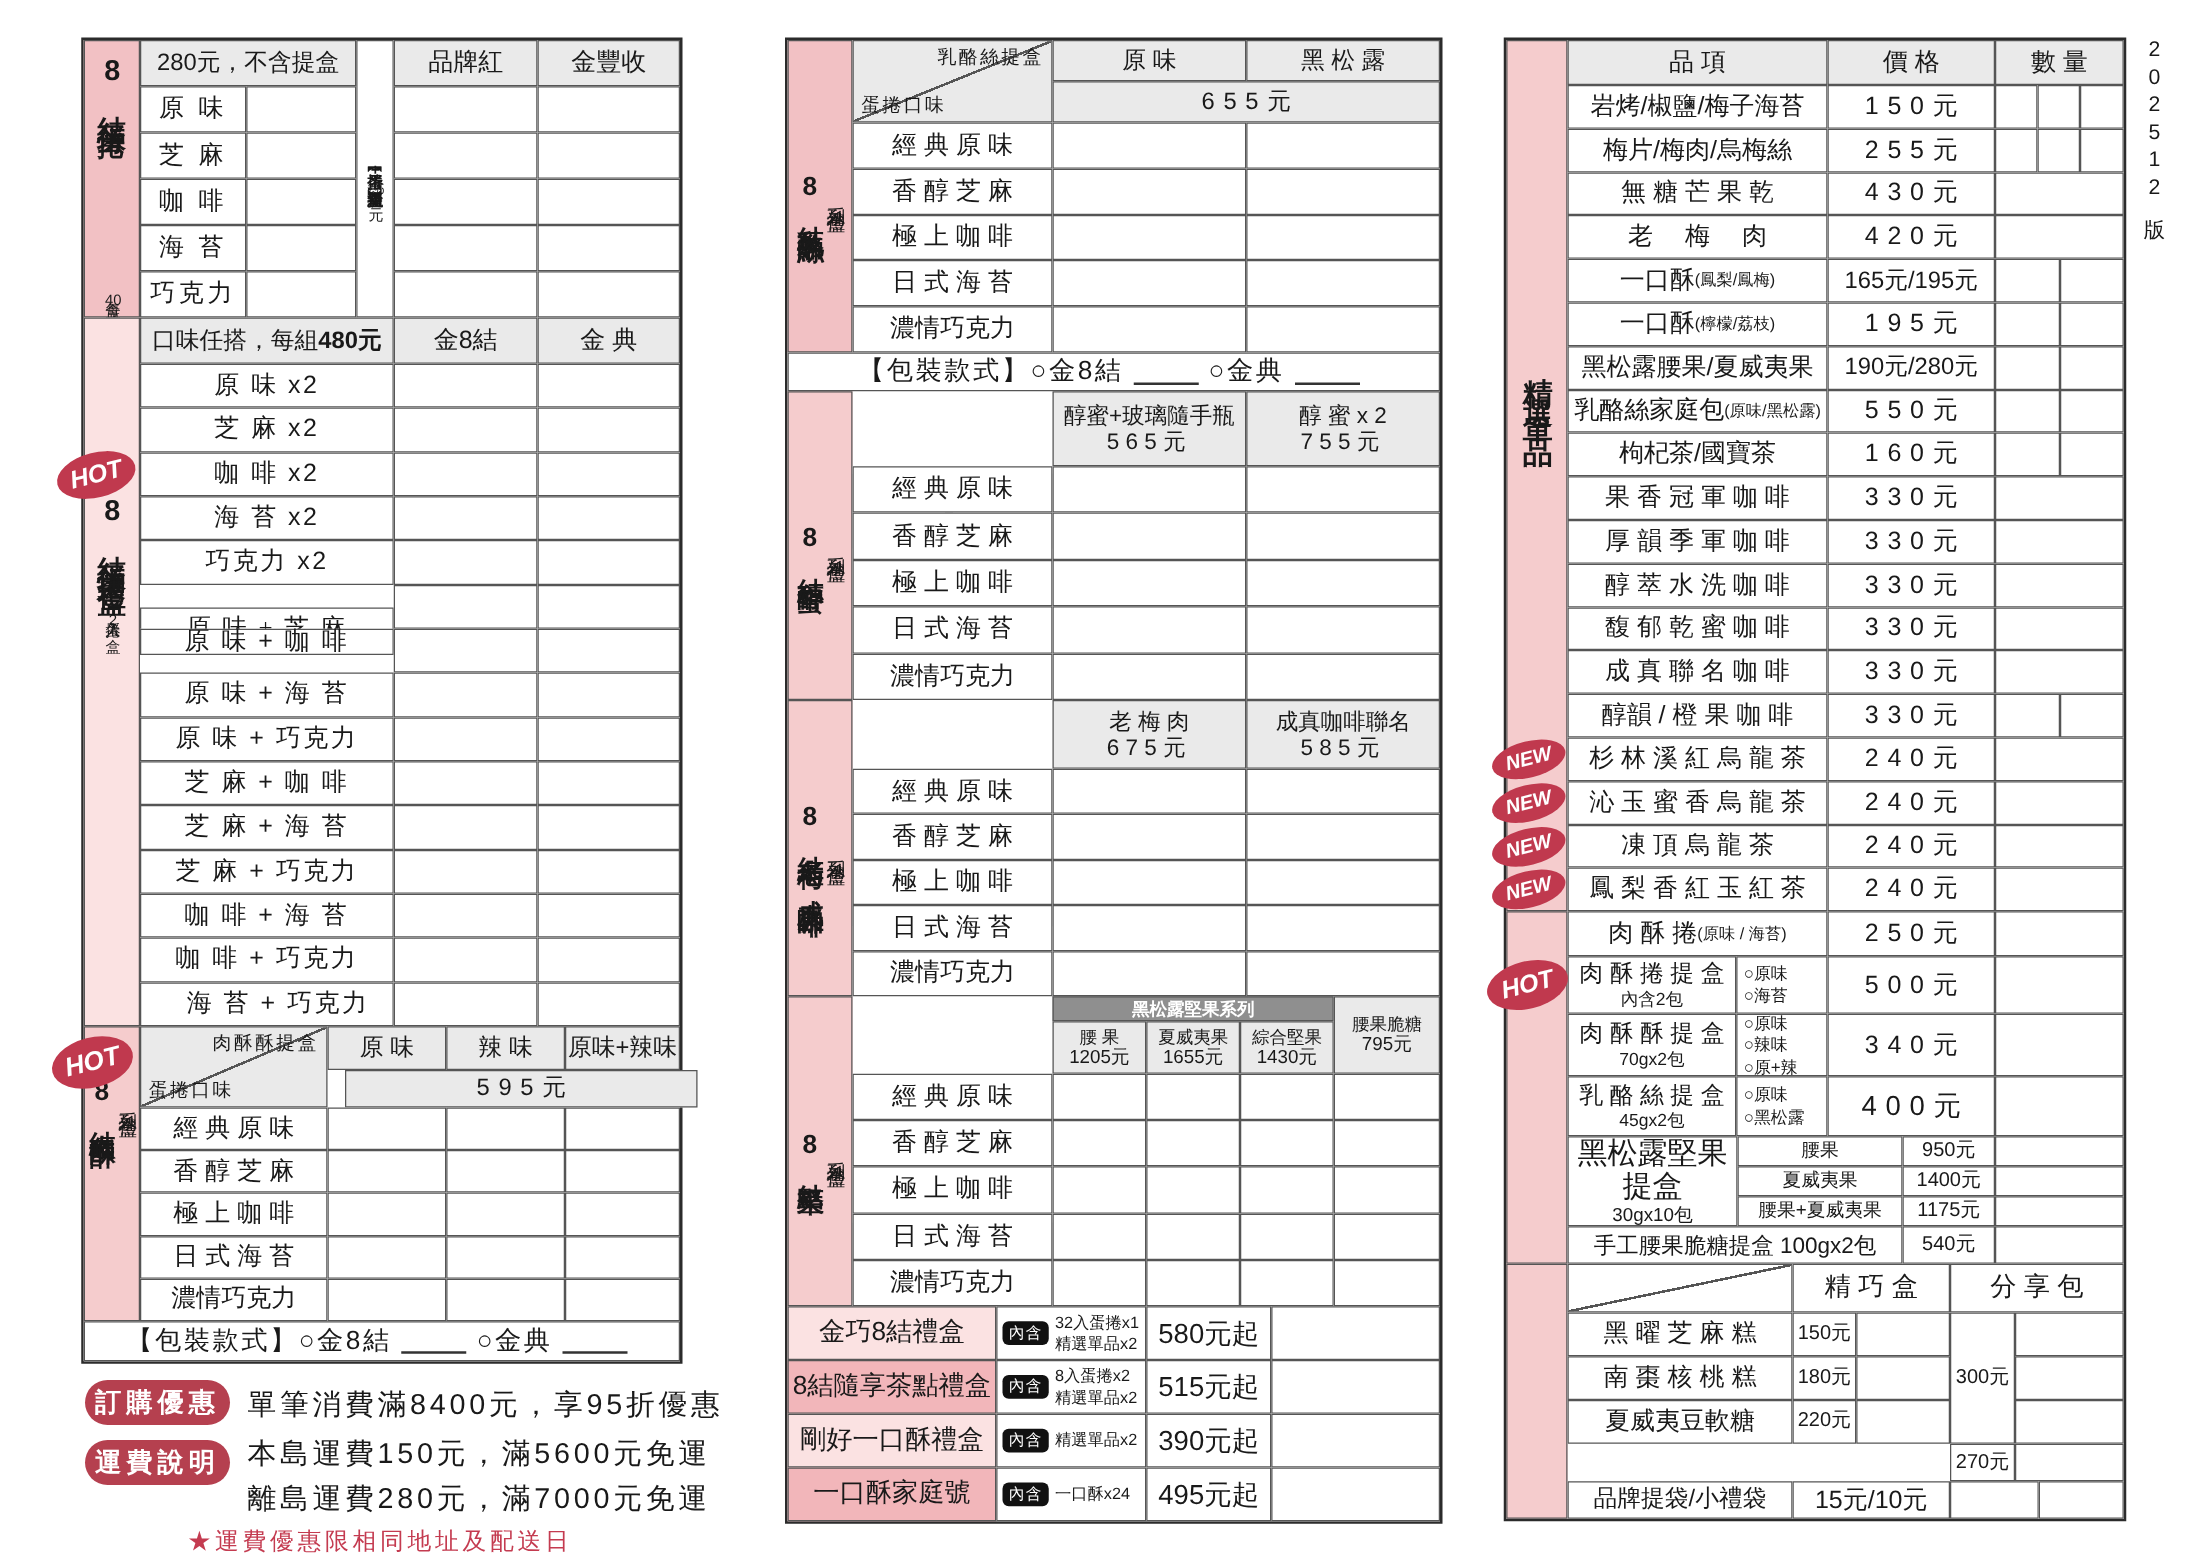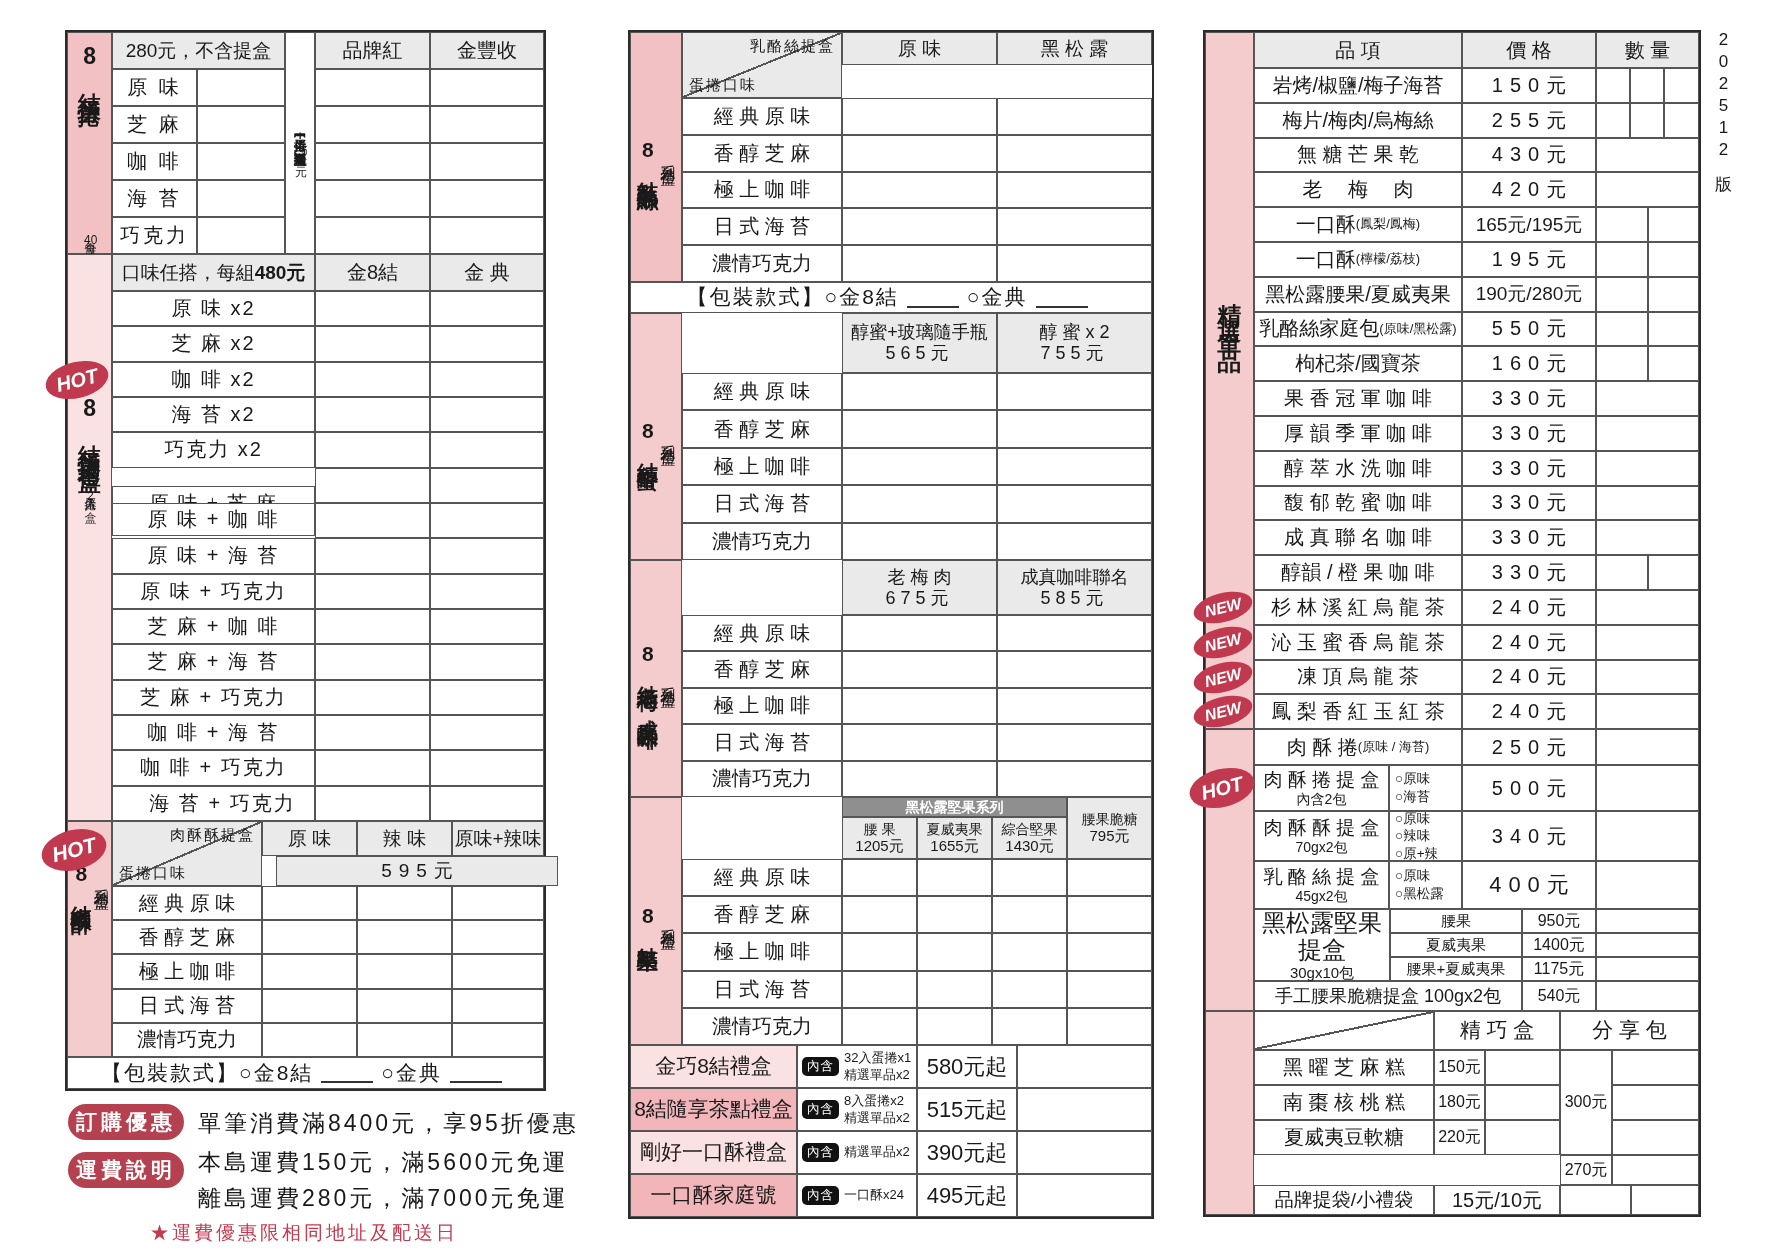--- a/index.html
+++ b/index.html
@@ -96,21 +96,21 @@
       <div class="cell" style="left: 363px; top: 329.66px; width: 114px; height: 35.33px;"></div>
       <div class="cell" style="left: 45px; top: 364.99px; width: 203px; height: 35.33px; letter-spacing: 2px;">海 苔 x2</div>
       <div class="cell" style="left: 248px; top: 364.99px; width: 115px; height: 35.33px;"></div>
       <div class="cell" style="left: 363px; top: 364.99px; width: 114px; height: 35.33px;"></div>
       <div class="cell" style="left: 45px; top: 400.32px; width: 203px; height: 35.33px; letter-spacing: 2px;">巧克力 x2</div>
       <div class="cell" style="left: 248px; top: 400.32px; width: 115px; height: 35.33px;"></div>
       <div class="cell" style="left: 363px; top: 400.32px; width: 114px; height: 35.33px;"></div>
       <div class="cell" style="left: 45px; top: 454px; width: 203px; height: 35.33px; letter-spacing: 2px; font-family: Liberation Serif, serif;">原 味 + 芝 麻</div>
       <div class="cell" style="left: 248px; top: 435.65px; width: 115px; height: 35.33px;"></div>
       <div class="cell" style="left: 363px; top: 435.65px; width: 114px; height: 35.33px;"></div>
-      <div class="cell" style="left: 45px; top: 470.98px; width: 203px; height: 33px; letter-spacing: 2px;">原 味 + 咖 啡</div>
+      <div class="cell" style="left: 45px; top: 470.98px; width: 203px; height: 21px; letter-spacing: 2px;">原 味 + 咖 啡</div>
       <div class="cell" style="left: 248px; top: 470.98px; width: 115px; height: 35.33px;"></div>
       <div class="cell" style="left: 363px; top: 470.98px; width: 114px; height: 35.33px;"></div>
       <div class="cell" style="left: 45px; top: 506.31px; width: 203px; height: 35.33px; letter-spacing: 2px;">原 味 + 海 苔</div>
       <div class="cell" style="left: 248px; top: 506.31px; width: 115px; height: 35.33px;"></div>
       <div class="cell" style="left: 363px; top: 506.31px; width: 114px; height: 35.33px;"></div>
       <div class="cell" style="left: 45px; top: 541.64px; width: 203px; height: 35.33px; letter-spacing: 2px;">原 味 + 巧克力</div>
       <div class="cell" style="left: 248px; top: 541.64px; width: 115px; height: 35.33px;"></div>
       <div class="cell" style="left: 363px; top: 541.64px; width: 114px; height: 35.33px;"></div>
       <div class="cell" style="left: 45px; top: 576.97px; width: 203px; height: 35.33px; letter-spacing: 2px;">芝 麻 + 咖 啡</div>
       <div class="cell" style="left: 248px; top: 576.97px; width: 115px; height: 35.33px;"></div>
@@ -180,20 +180,21 @@
           <div class="vtext" style="font-size: 21px; font-weight: bold; letter-spacing: 3px;">8結乳酪絲</div>
           <div class="vtext" style="font-size: 15px; letter-spacing: 2px;">系列禮盒</div>
         </div>
       </div>
       <div class="cell diag" style="left: 52px; top: 0px; width: 160px; height: 66px;">
         <div class="diag-top">乳酪絲提盒</div>
         <div class="diag-bot">蛋捲口味</div>
       </div>
       <div class="cell hdr" style="left: 212px; top: 0px; width: 155px; height: 33px; font-size: 19px;">原 味</div>
       <div class="cell hdr" style="left: 367px; top: 0px; width: 155px; height: 33px; font-size: 19px;">黑 松 露</div>
+      <div class="cell hdr sp" style="left: 212px; top: 33px; width: 310px; height: 33px; font-size: 19px;">655元</div>
       <div class="cell" style="left: 52px; top: 66px; width: 160px; height: 36.8px;">經 典 原 味</div>
       <div class="cell" style="left: 212px; top: 66px; width: 155px; height: 36.8px;"></div>
       <div class="cell" style="left: 367px; top: 66px; width: 155px; height: 36.8px;"></div>
       <div class="cell" style="left: 52px; top: 102.8px; width: 160px; height: 36.8px;">香 醇 芝 麻</div>
       <div class="cell" style="left: 212px; top: 102.8px; width: 155px; height: 36.8px;"></div>
       <div class="cell" style="left: 367px; top: 102.8px; width: 155px; height: 36.8px;"></div>
       <div class="cell" style="left: 52px; top: 139.6px; width: 160px; height: 36.8px;">極 上 咖 啡</div>
       <div class="cell" style="left: 212px; top: 139.6px; width: 155px; height: 36.8px;"></div>
       <div class="cell" style="left: 367px; top: 139.6px; width: 155px; height: 36.8px;"></div>
       <div class="cell" style="left: 52px; top: 176.4px; width: 160px; height: 36.8px;">日 式 海 苔</div>

